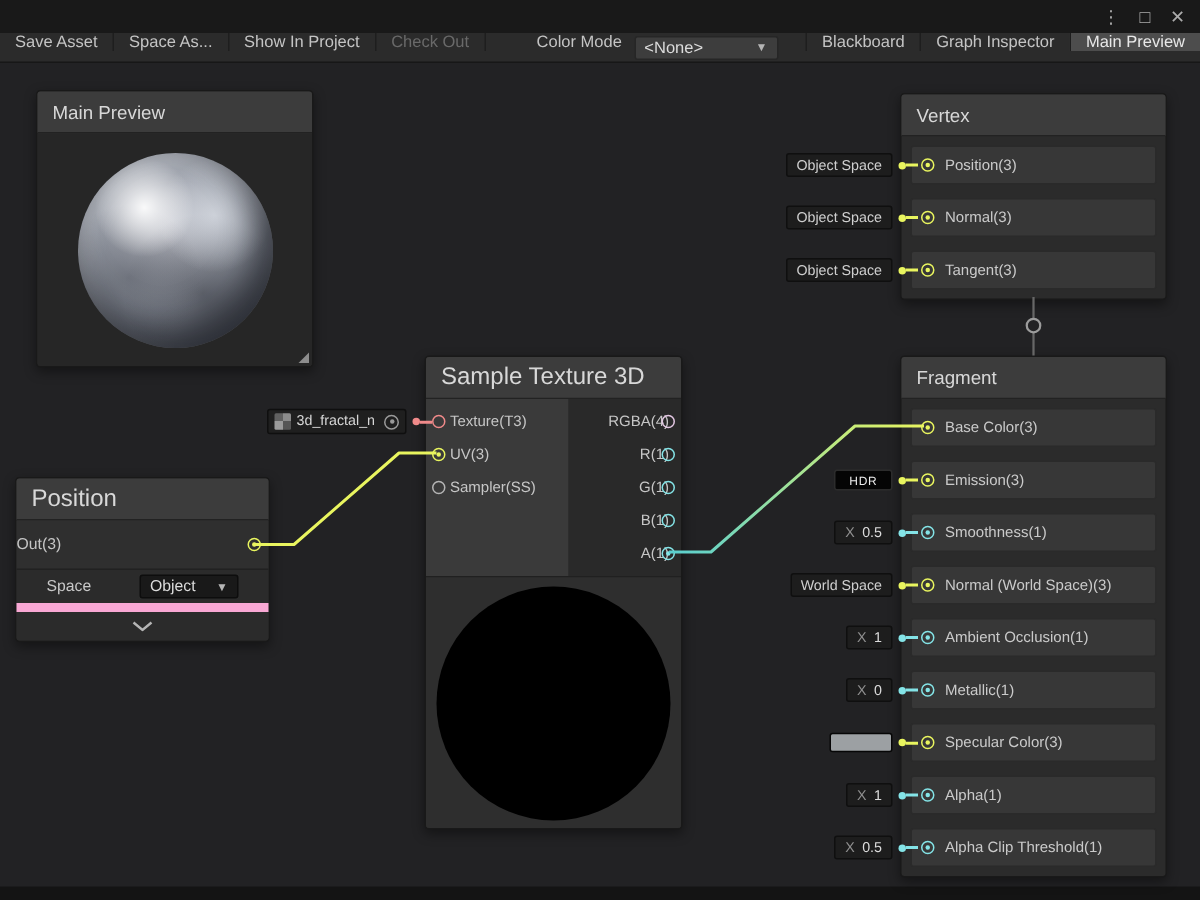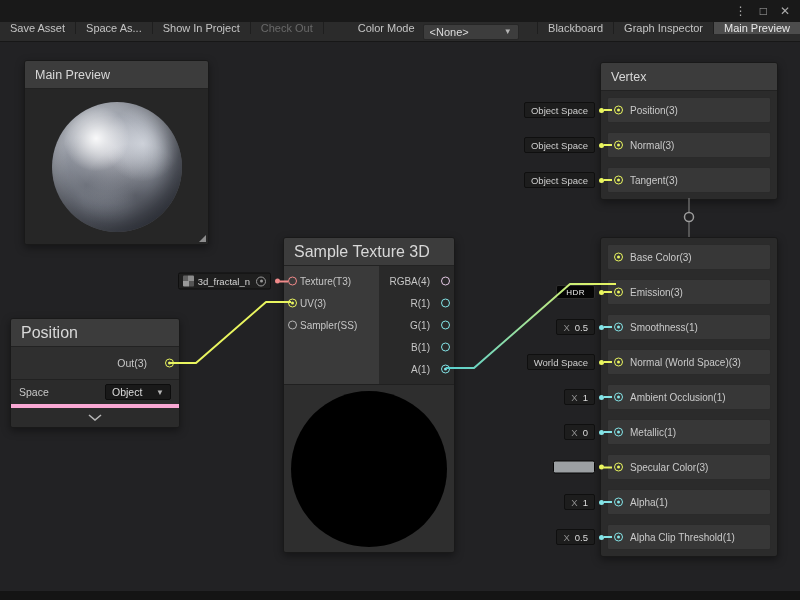--- a/index.html
+++ b/index.html
@@ -74,37 +74,37 @@
       radial-gradient(circle at 70% 32%, rgba(222,226,233,.7) 0%, rgba(222,226,233,0) 30%),
       radial-gradient(circle at 26% 64%, rgba(72,76,86,.55) 0%, rgba(72,76,86,0) 38%),
       radial-gradient(circle at 64% 72%, rgba(58,61,70,.6) 0%, rgba(58,61,70,0) 42%),
       radial-gradient(circle at 45% 42%, #caccd4 0%, #989da7 45%, #5d616b 78%, #34373e 100%);
     box-shadow:inset -9px -14px 22px rgba(8,10,14,.55), inset 6px 8px 14px rgba(255,255,255,.22)}
   .resize-handle{position:absolute;right:2px;bottom:2px;width:0;height:0;border-left:7px solid transparent;
                  border-bottom:7px solid #8d8d8d}
 
   
   .position-node{left:10px;top:318px;width:170px}
-  .out-row{position:relative;height:33px;display:flex;align-items:center;justify-content:flex-end;padding-right:32px;
+  .out-row{position:relative;height:33px;display:flex;align-items:center;padding-right:32px;
            border-bottom:1px solid #212121;font-size:10.5px;color:#c6c6c6;background:#2f2f2f}
   .out-row .port{position:absolute;right:5px;top:50%;transform:translateY(-50%)}
-  .space-row{height:28px;display:flex;align-items:center;justify-content:space-between;padding:0 8px;font-size:10.5px;
-             border-bottom:4px solid #f9a8d4;background:#2b2b2b}
+  .space-row{height:28px;display:flex;align-items:center;justify-content:space-between;padding:0 20px;font-size:10.5px;
+             border-bottom:6px solid #f9a8d4;background:#2b2b2b}
   .dropdown.small{min-width:66px;height:16px;background:#191919;border-color:#0d0d0d;align-self:center}
   .collapse-row{height:19px;display:flex;align-items:center;justify-content:center;background:#2b2b2b;border-radius:0 0 2px 2px}
 
   
   .sample-node{left:283px;top:237px;width:172px}
   .sample-body{display:flex;height:118px}
   .in-col{width:95px;background:#3a3a3a;padding-top:4px}
   .out-col{flex:1;background:#292929;padding-top:4px}
   .s-row{position:relative;height:22px;display:flex;align-items:center;font-size:10px;color:#c6c6c6;white-space:nowrap}
   .in-col .s-row{padding-left:16px}
   .in-col .s-row .port{position:absolute;left:4px;top:50%;transform:translateY(-50%)}
-  .out-col .s-row{justify-content:flex-end;padding-right:24px}
+  .out-col .s-row{justify-content:flex-end;padding-right:8px}
   .out-col .s-row .port{position:absolute;right:4px;top:50%;transform:translateY(-50%)}
   .node-preview{height:168px;background:#2e2e2e;display:flex;align-items:center;justify-content:center;
                 border-top:1px solid #202020;border-radius:0 0 2px 2px}
   .black-circle{width:156px;height:156px;border-radius:50%;background:#000}
   .tex-box{height:17px;display:flex;align-items:center;gap:4px;padding:0 4px;background:#1f1f1f;border:1px solid #0f0f0f;
            border-radius:2px;font-size:9.5px;color:#d6d6d6}
   .thumb{width:11px;height:11px;border-radius:1px;flex:none;
          background:conic-gradient(#8b8b8b 25%,#555 0 50%,#9a9a9a 0 75%,#606060 0)}
   .picker{position:relative;width:10px;height:10px;border:1px solid #9a9a9a;border-radius:50%;flex:none;margin-left:2px}
   .picker::after{content:"";position:absolute;left:50%;top:50%;width:3px;height:3px;margin:-1.5px 0 0 -1.5px;
@@ -262,20 +262,21 @@
             <span>Object Space</span>
           </div>
           <span class="w-dot c-vec3"></span>
           <span class="w-stub c-vec3"></span>
         </div>
       </div>
     </div>
   </div>
 
   <div class="node fragment-node">
+    <div class="node-title">Fragment</div>
     <div class="node-body">
 
       <div class="block-row">
         <span class="port p-vec3 filled"></span>
         <span>Base Color(3)</span>
       </div>
 
       <div class="block-row">
         <span class="port p-vec3 filled"></span>
         <span>Emission(3)</span>

